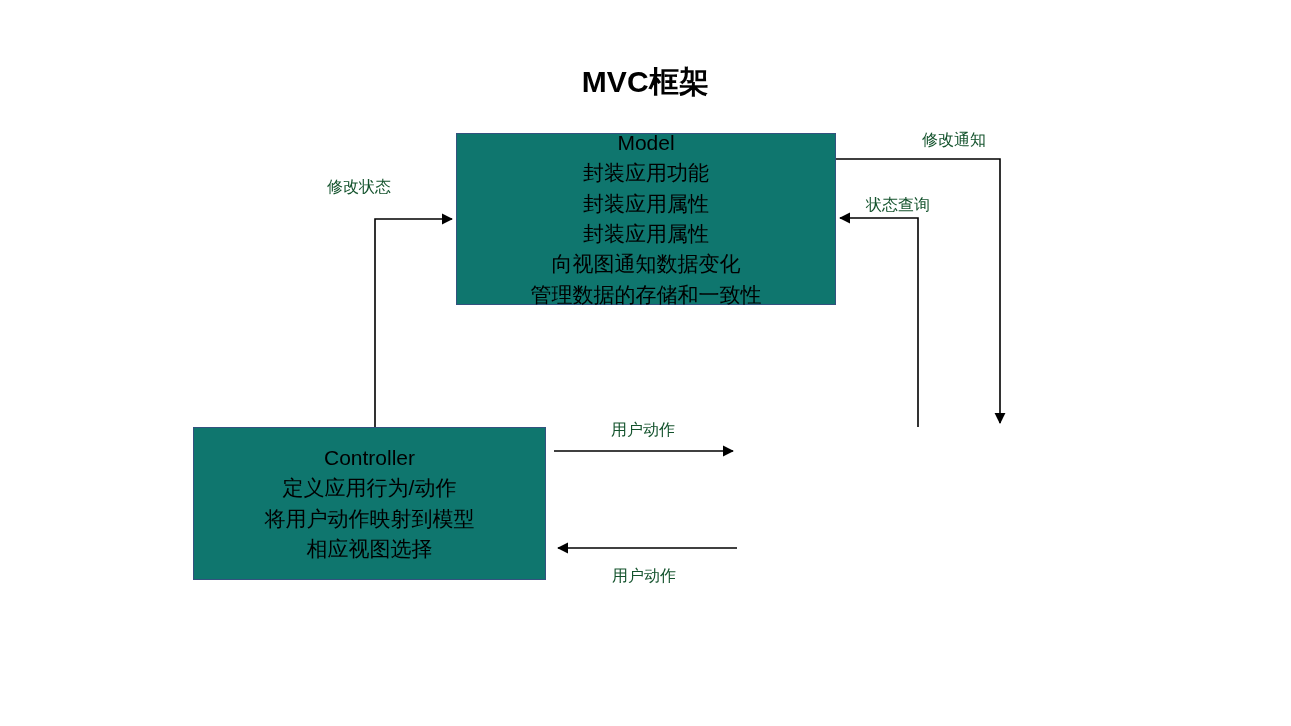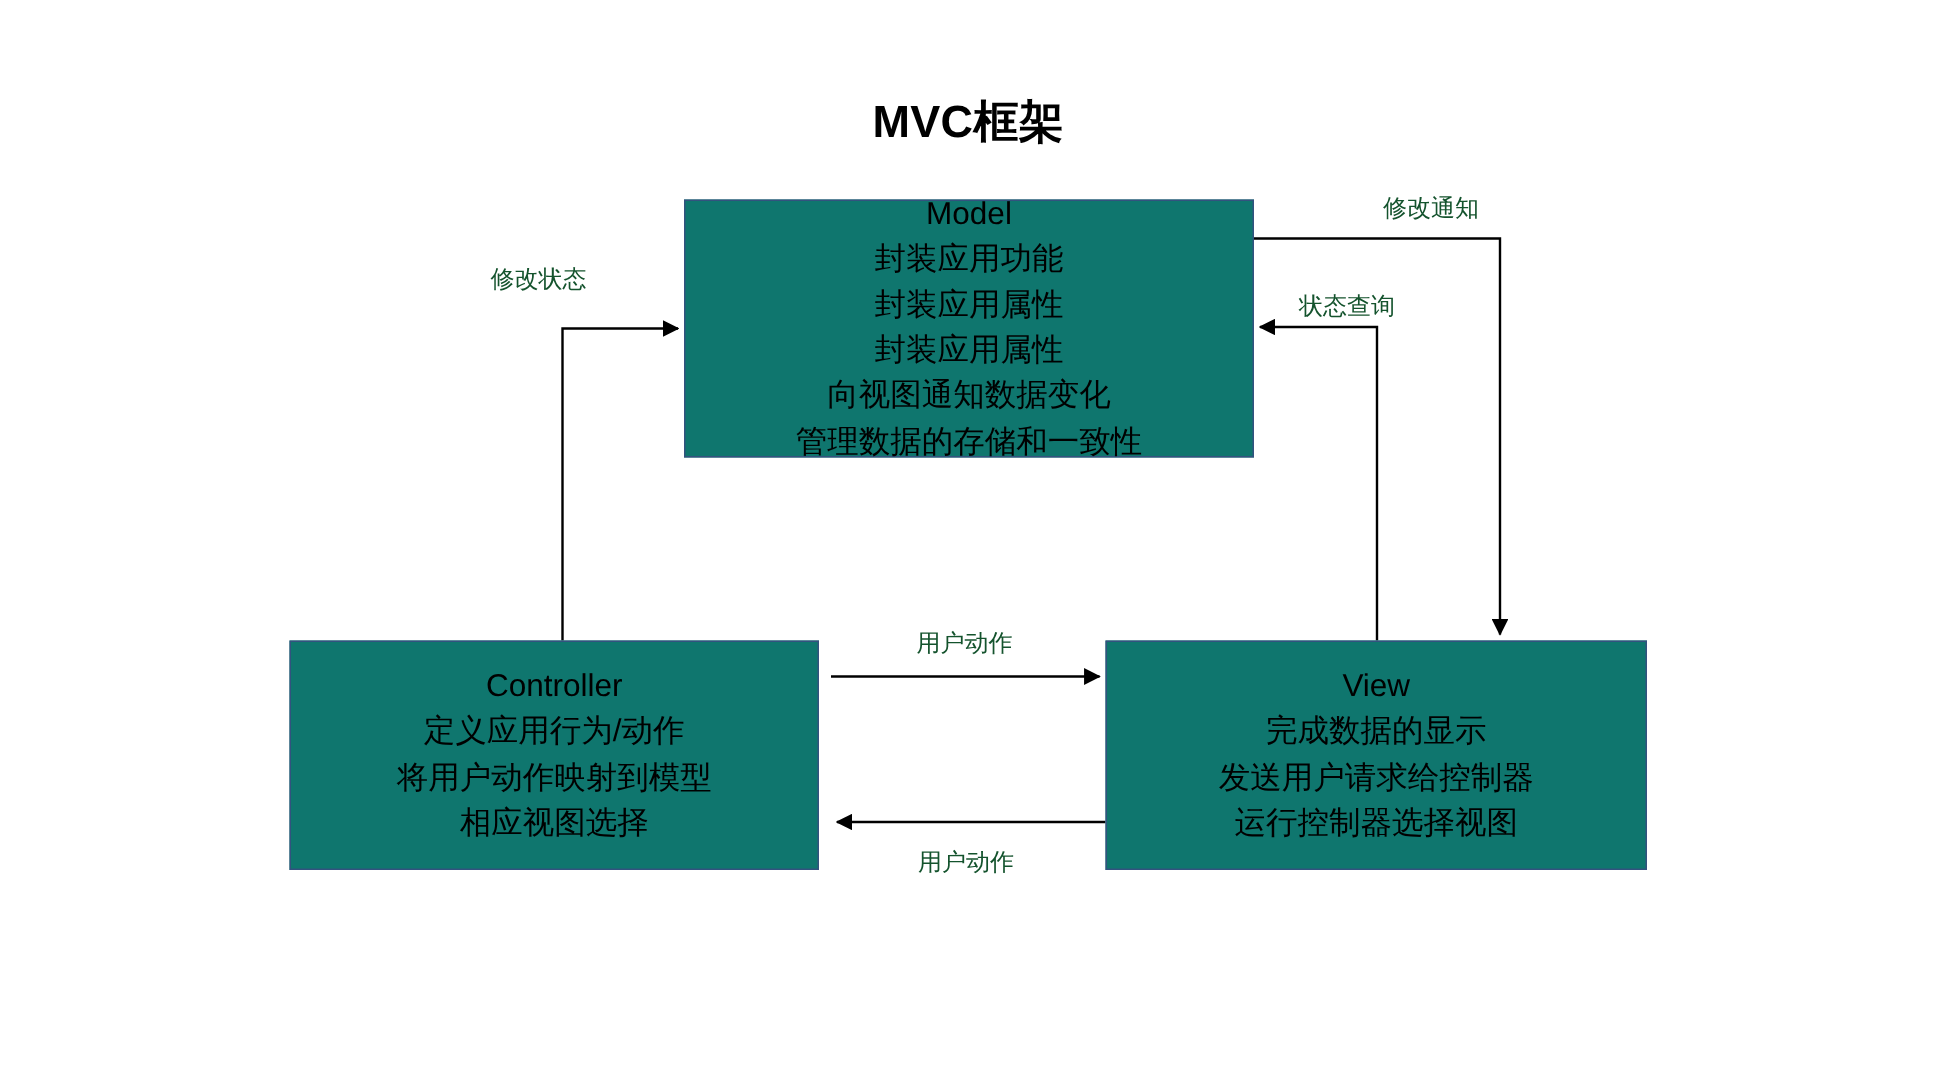--- a/index.html
+++ b/index.html
@@ -105,26 +105,20 @@
     <div class="node-line">管理数据的存储和一致性</div>
   </div>
 
   <div class="node" style="left:193px; top:427px; width:353px; height:153px;">
     <div class="node-title">Controller</div>
     <div class="node-line">定义应用行为/动作</div>
     <div class="node-line">将用户动作映射到模型</div>
     <div class="node-line">相应视图选择</div>
   </div>
 
-  <div class="node" style="left:737px; top:427px; width:361px; height:153px;">
-    <div class="node-title">View</div>
-    <div class="node-line">完成数据的显示</div>
-    <div class="node-line">发送用户请求给控制器</div>
-    <div class="node-line">运行控制器选择视图</div>
-  </div>
 
   <div class="edge-label center" style="left:359px; top:177px;">修改状态</div>
 
   <div class="edge-label center" style="left:954px; top:130px;">修改通知</div>
 
   <div class="edge-label center" style="left:898px; top:195px;">状态查询</div>
 
   <div class="edge-label center" style="left:643px; top:420px;">用户动作</div>
 
   <div class="edge-label center" style="left:644px; top:566px;">用户动作</div>

